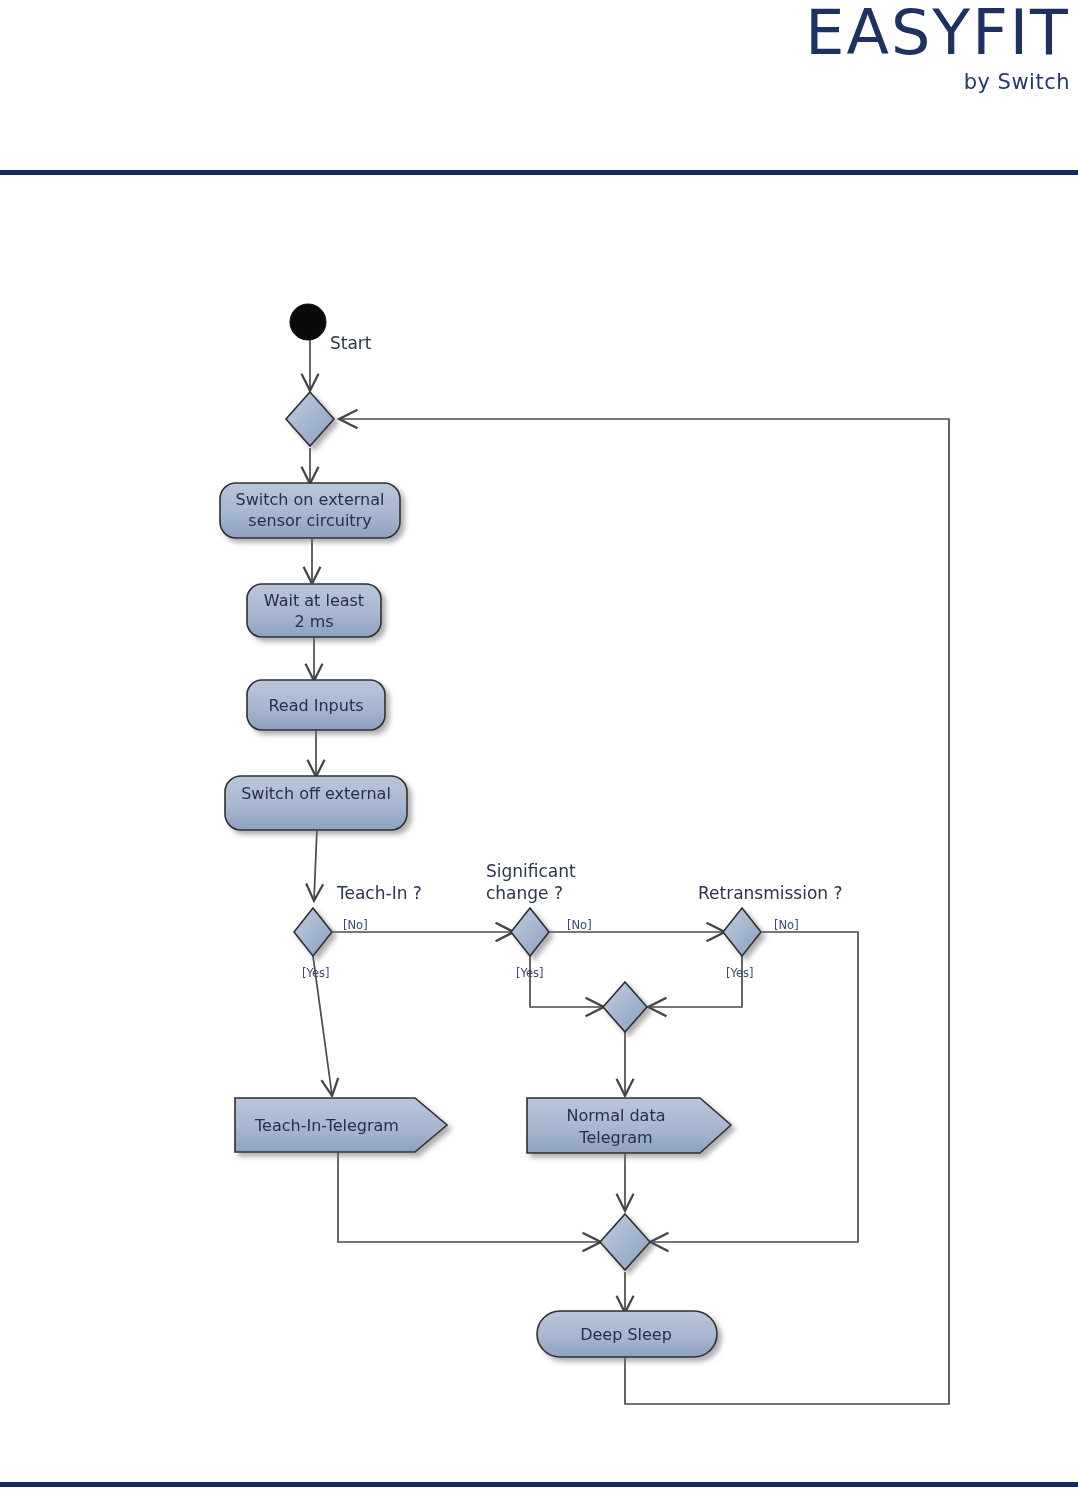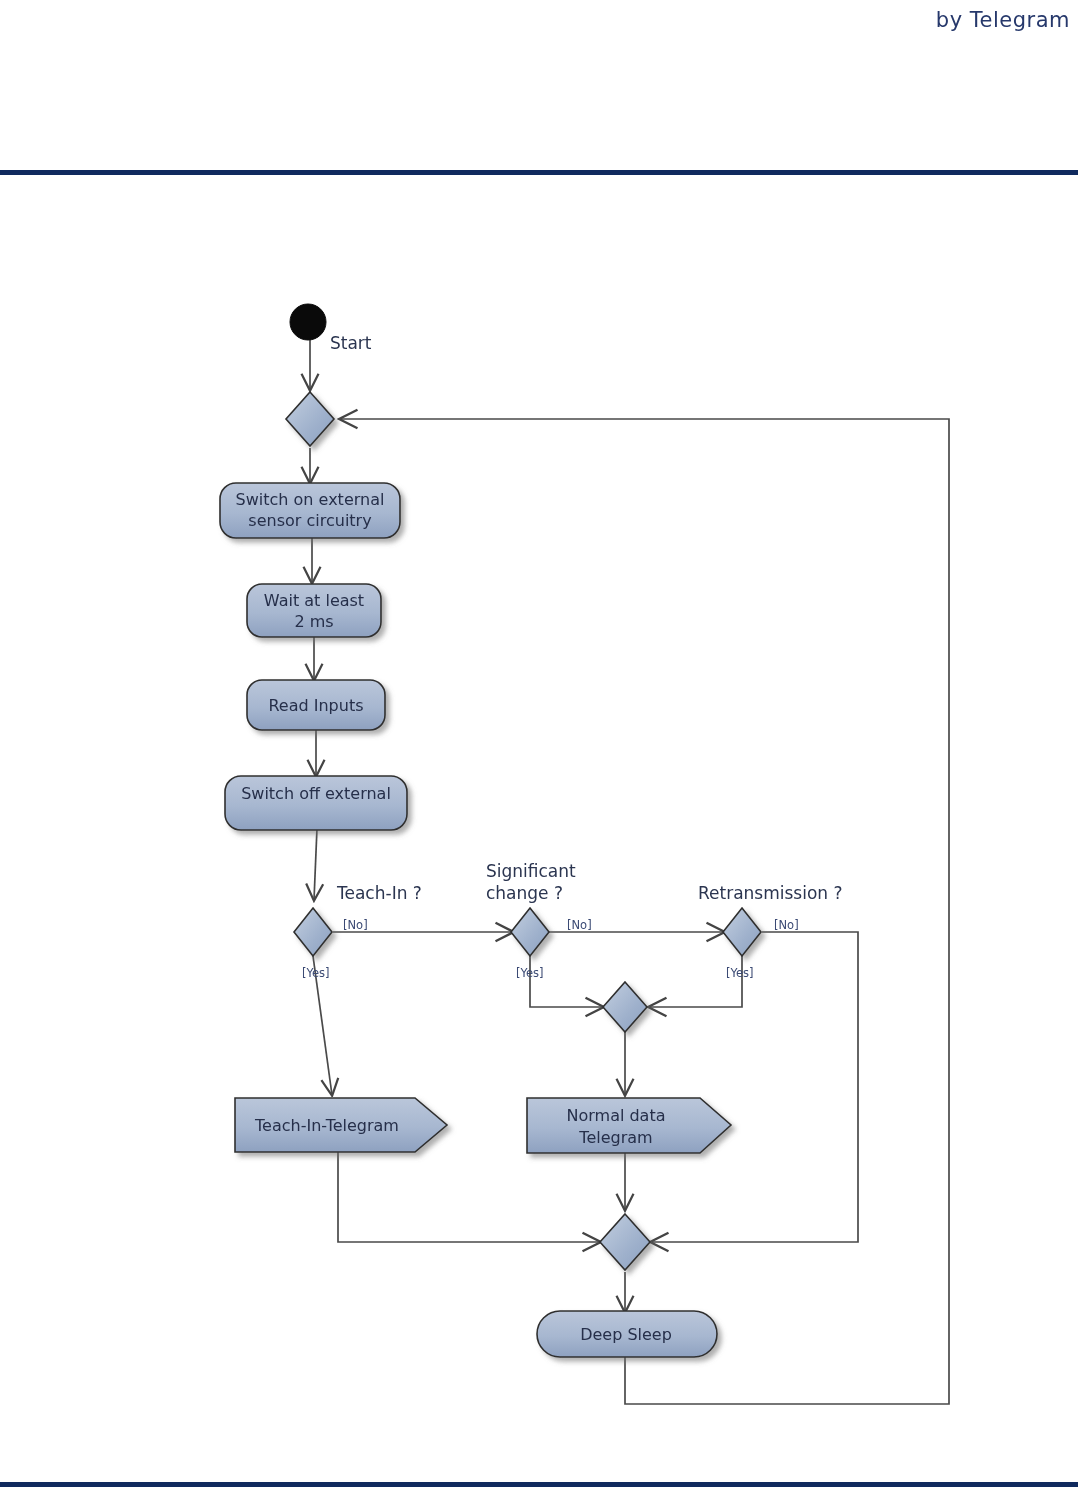--- a/index.html
+++ b/index.html
@@ -69,21 +69,22 @@
     font-size:11.5px;
     text-anchor:start;
   }
 </style>
 </head>
 <body>
 
 <div class="page">
 
   <div class="brand">
-    <div class="brand-sub">by Telegram</div>
+    <div class="brand-main">EASYFIT</div>
+    <div class="brand-sub">by Switch</div>
   </div>
 
   <div class="rule rule-top"></div>
   <div class="rule rule-bottom"></div>
 
   <svg id="diagram" viewBox="0 0 1078 1290">
     <defs>
       <linearGradient id="shapeGrad" x1="0" y1="0" x2="0" y2="1">
         <stop offset="0%" stop-color="#bac6da"></stop>
         <stop offset="55%" stop-color="#a7b7d0"></stop>

